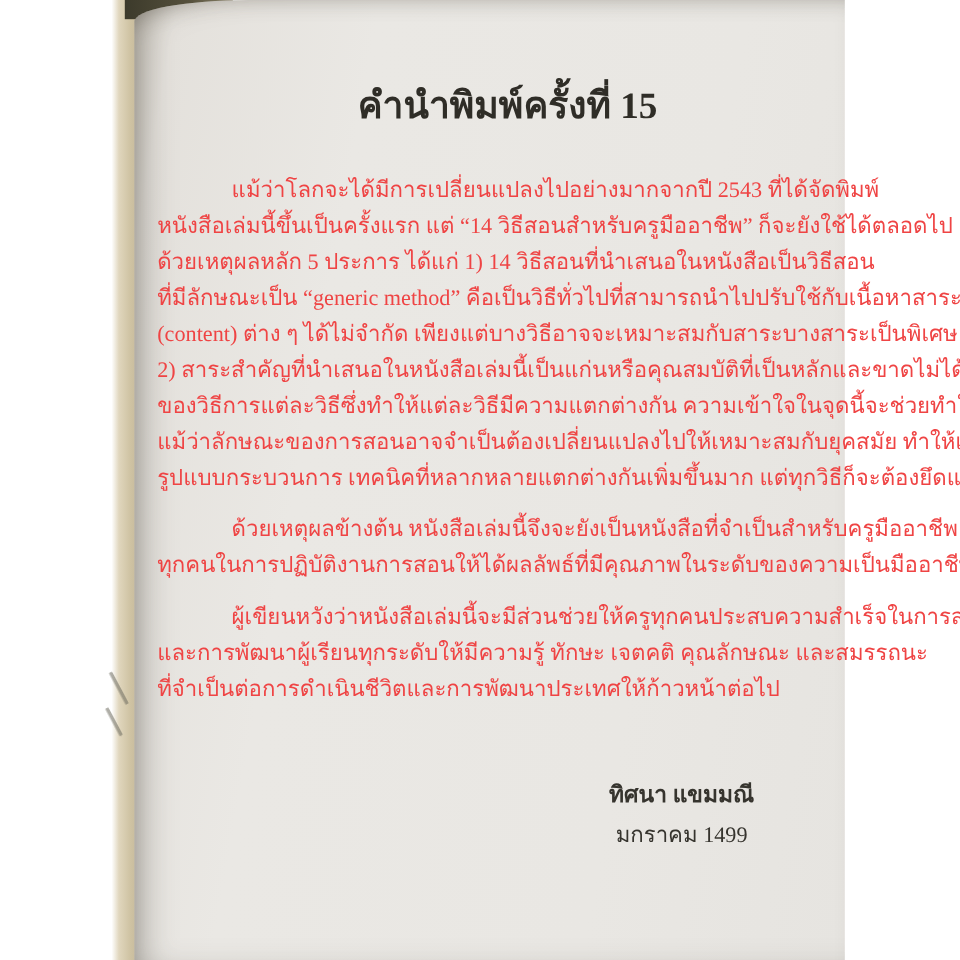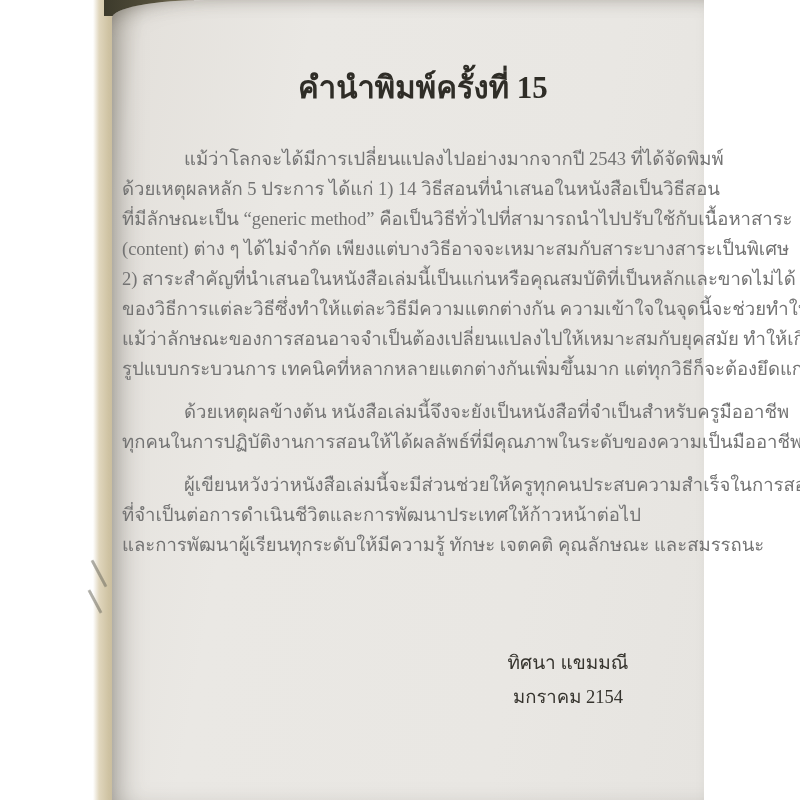--- a/index.html
+++ b/index.html
@@ -55,44 +55,44 @@
     left: 140px; top: 62px;
     width: 566px;
     text-align: center;
     font-size: 31px;
     font-weight: bold;
     color: #2f2d27;
     white-space: nowrap;
   }
   .body-text {
     position: absolute;
-    left: 122px; top: 144px;
+    left: 131px; top: 144px;
     width: 566px;
-    color: #737373;
+    color: #ef4444;
   }
   .para { margin: 0 0 13px 0; }
   .line {
     font-size: 18.5px;
     line-height: 30px;
     height: 30px;
     white-space: nowrap;
     overflow: visible;
   }
   .line.indent { padding-left: 62px; }
 
   .signature {
     position: absolute;
     left: 412px; top: 646px;
     width: 312px;
     text-align: center;
     color: #36342e;
   }
   .signature .sig-name {
     font-size: 19px;
-    font-weight: normal;
+    font-weight: bold;
     line-height: 34px;
     white-space: nowrap;
   }
   .signature .sig-role,
   .signature .sig-date {
     font-size: 18.5px;
     line-height: 34px;
     white-space: nowrap;
   }
 </style>
@@ -104,36 +104,37 @@
   <div class="dark-corner"></div>
   <div class="page"></div>
   <div class="spine-frag f1"></div>
   <div class="spine-frag f2"></div>
 
   <div class="page-title">คำนำพิมพ์ครั้งที่ 15</div>
 
   <div class="body-text">
       <div class="para">
         <div class="line indent">แม้ว่าโลกจะได้มีการเปลี่ยนแปลงไปอย่างมากจากปี 2543 ที่ได้จัดพิมพ์</div>
+        <div class="line">หนังสือเล่มนี้ขึ้นเป็นครั้งแรก แต่ “14 วิธีสอนสำหรับครูมืออาชีพ” ก็จะยังใช้ได้ตลอดไป</div>
         <div class="line">ด้วยเหตุผลหลัก 5 ประการ ได้แก่ 1) 14 วิธีสอนที่นำเสนอในหนังสือเป็นวิธีสอน</div>
         <div class="line">ที่มีลักษณะเป็น “generic method” คือเป็นวิธีทั่วไปที่สามารถนำไปปรับใช้กับเนื้อหาสาระ</div>
         <div class="line">(content) ต่าง ๆ ได้ไม่จำกัด เพียงแต่บางวิธีอาจจะเหมาะสมกับสาระบางสาระเป็นพิเศษ</div>
         <div class="line">2) สาระสำคัญที่นำเสนอในหนังสือเล่มนี้เป็นแก่นหรือคุณสมบัติที่เป็นหลักและขาดไม่ได้</div>
         <div class="line">ของวิธีการแต่ละวิธีซึ่งทำให้แต่ละวิธีมีความแตกต่างกัน ความเข้าใจในจุดนี้จะช่วยทำให้</div>
         <div class="line">แม้ว่าลักษณะของการสอนอาจจำเป็นต้องเปลี่ยนแปลงไปให้เหมาะสมกับยุคสมัย ทำให้เกิด</div>
         <div class="line">รูปแบบกระบวนการ เทคนิคที่หลากหลายแตกต่างกันเพิ่มขึ้นมาก แต่ทุกวิธีก็จะต้องยึดแก่น</div>
       </div>
       <div class="para">
         <div class="line indent">ด้วยเหตุผลข้างต้น  หนังสือเล่มนี้จึงจะยังเป็นหนังสือที่จำเป็นสำหรับครูมืออาชีพ</div>
         <div class="line">ทุกคนในการปฏิบัติงานการสอนให้ได้ผลลัพธ์ที่มีคุณภาพในระดับของความเป็นมืออาชีพ</div>
       </div>
       <div class="para">
         <div class="line indent">ผู้เขียนหวังว่าหนังสือเล่มนี้จะมีส่วนช่วยให้ครูทุกคนประสบความสำเร็จในการสอน</div>
+        <div class="line">และการพัฒนาผู้เรียนทุกระดับให้มีความรู้ ทักษะ เจตคติ  คุณลักษณะ และสมรรถนะ</div>
         <div class="line">ที่จำเป็นต่อการดำเนินชีวิตและการพัฒนาประเทศให้ก้าวหน้าต่อไป</div>
-        <div class="line">และการพัฒนาผู้เรียนทุกระดับให้มีความรู้ ทักษะ เจตคติ  คุณลักษณะ และสมรรถนะ</div>
       </div>
     </div>
 
   <div class="signature">
     <div class="sig-name">ทิศนา แขมมณี</div>
-    <div class="sig-date">มกราคม 2154</div>
+    <div class="sig-date">มกราคม 1499</div>
   </div>
 </div>
 
 </body></html>

